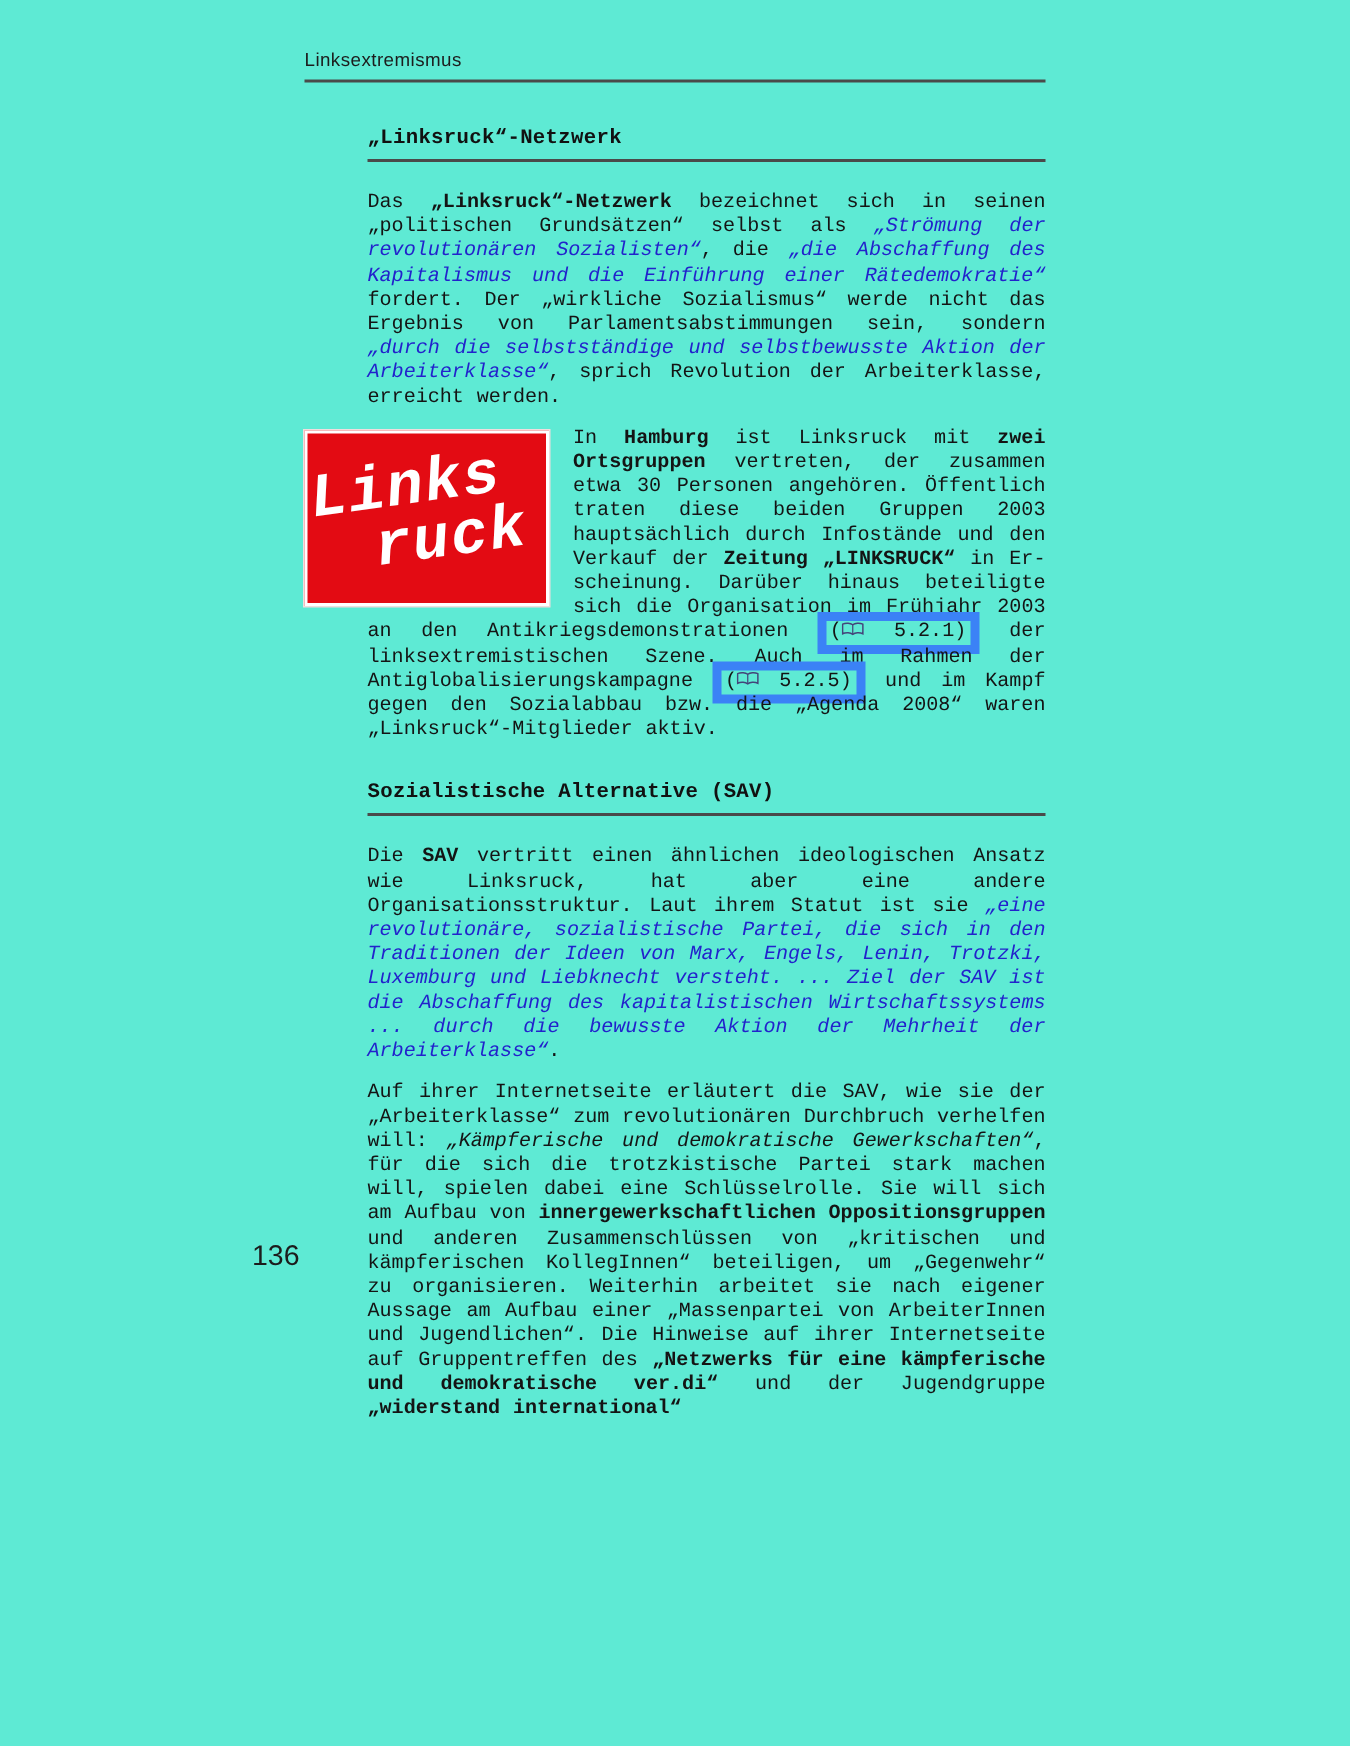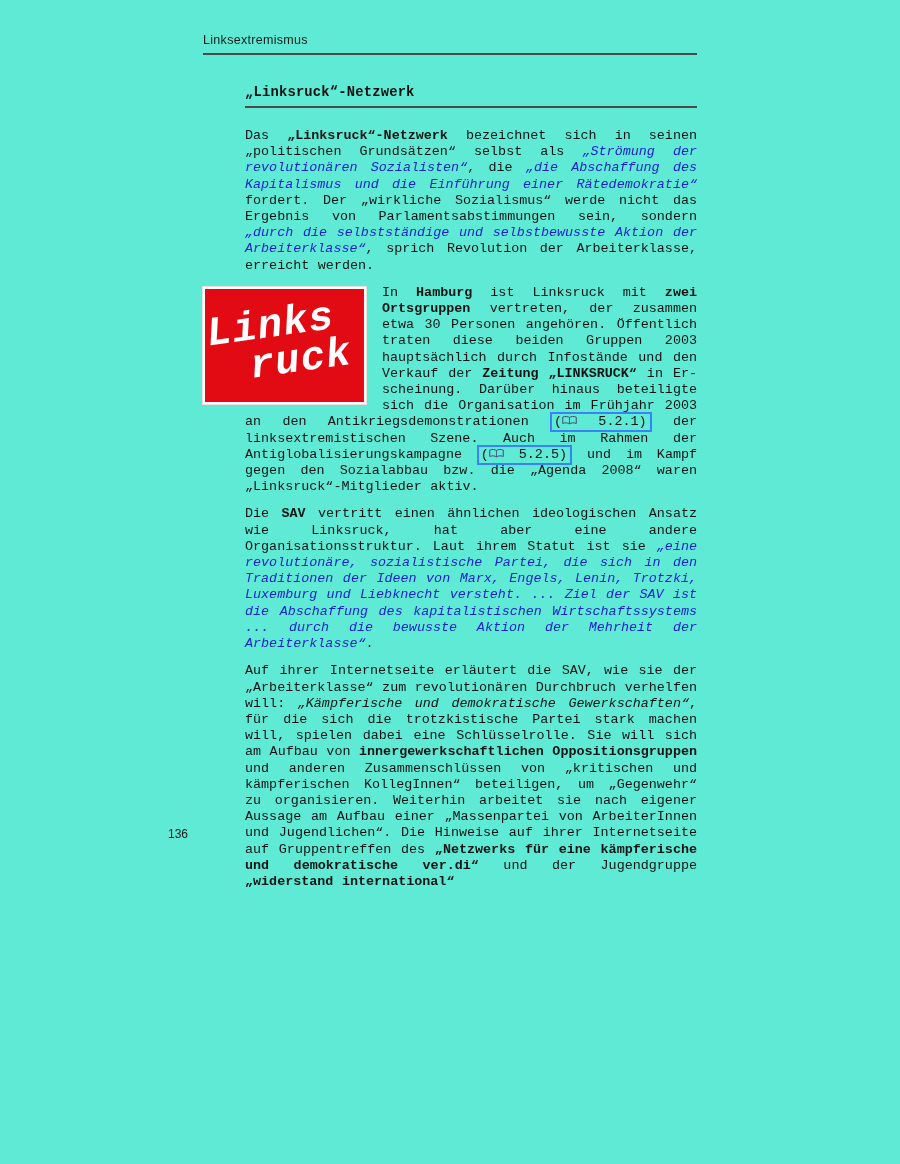--- a/index.html
+++ b/index.html
@@ -34,21 +34,21 @@
     margin:0 0 11px 0;
     hyphens:manual;
     word-spacing:0.5px;
   }
   .para::after{content:"";display:block;clear:both;}
   .seg{color:#141414;}
   .seg-bold{font-weight:bold;}
   .seg-blue{color:#2222cc;font-style:italic;}
   .seg-italic{font-style:italic;}
   .ref{
-    border:2px solid #3b82f6;
+    border:6px solid #3b82f6;
     padding:0 3px 1px 2px;
     white-space:nowrap;
     color:#141414;
   }
   .book-icon{
     width:15px;height:11px;
     vertical-align:-1px;
     display:inline-block;
   }
   .logo{
@@ -64,21 +64,21 @@
     transform:rotate(-8deg);
     color:#ffffff;
     font-weight:bold;font-style:italic;
     font-size:41px;line-height:0.93;
     display:block;margin-top:-4px;
   }
   .logo-line1{display:block;margin-left:-10px;letter-spacing:1px;}
   .logo-line2{display:block;margin-left:28px;letter-spacing:1px;}
   .page-number{
     position:absolute;left:168px;top:827px;
-    font-size:12px;color:#1c1c1c;
+    font-size:19px;color:#1c1c1c;
   }
 </style>
 </head>
 <body>
 
 <div class="page">
 
   <div class="running-header">
     <span>Linksextremismus</span>
   </div>
@@ -97,20 +97,21 @@
           </span>
         </span><span><span class="seg">In </span><span class="seg seg-bold">Hamburg</span><span class="seg"> ist Linksruck mit </span><span class="seg seg-bold">zwei Ortsgruppen</span><span class="seg"> vertreten, der zusammen etwa 30 Personen angehören. Öffentlich traten diese beiden Grup­pen 2003 hauptsächlich durch Infostände und den Verkauf der </span><span class="seg seg-bold">Zeitung „LINKSRUCK“</span><span class="seg"> in Er­scheinung. Darüber hinaus beteiligte sich die Organisation im Frühjahr 2003 an den Anti­kriegsdemonstrationen </span><span class="ref">(<svg class="book-icon" viewBox="0 0 20 14" xmlns="http://www.w3.org/2000/svg">
               <path d="M1 2.5C4 1 8 1.5 10 3c2-1.5 6-2 9-.5V11c-3-1.5-7-1-9 .5-2-1.5-6-2-9-.5z" fill="none" stroke="#44447a" stroke-width="1.3"></path>
               <path d="M10 3v8.5" fill="none" stroke="#44447a" stroke-width="1.1"></path>
             </svg>&nbsp;5.2.1)</span><span class="seg"> der linksext­remistischen Szene. Auch im Rahmen der Antiglobalisierungskam­pagne </span><span class="ref">(<svg class="book-icon" viewBox="0 0 20 14" xmlns="http://www.w3.org/2000/svg">
               <path d="M1 2.5C4 1 8 1.5 10 3c2-1.5 6-2 9-.5V11c-3-1.5-7-1-9 .5-2-1.5-6-2-9-.5z" fill="none" stroke="#44447a" stroke-width="1.3"></path>
               <path d="M10 3v8.5" fill="none" stroke="#44447a" stroke-width="1.1"></path>
             </svg>&nbsp;5.2.5)</span><span class="seg"> und im Kampf gegen den Sozialabbau bzw. die „Agenda 2008“ waren „Linksruck“-Mitglieder aktiv.</span></span>
     </p>
 
+    <h2 class="section-heading second">Sozialistische Alternative (SAV)</h2>
 
     <p class="para"><span class="seg">Die </span><span class="seg seg-bold">SAV</span><span class="seg"> vertritt einen ähnlichen ideologischen Ansatz wie Linksruck, hat aber eine andere Organisationsstruktur. Laut ihrem Statut ist sie </span><span class="seg seg-blue">„eine revolutionäre, sozialistische Partei, die sich in den Traditionen der Ideen von Marx, Engels, Lenin, Trotzki, Luxemburg und Lieb­knecht versteht. ... Ziel der SAV ist die Abschaffung des kapitalisti­schen Wirtschaftssystems ... durch die bewusste Aktion der Mehr­heit der Arbeiterklasse“</span><span class="seg">.</span></p>
 
     <p class="para"><span class="seg">Auf ihrer Internetseite erläutert die SAV, wie sie der „Arbeiterklasse“ zum revolutionären Durchbruch verhelfen will: </span><span class="seg seg-italic">„Kämpferische und demokratische Gewerkschaften“</span><span class="seg">, für die sich die trotzkistische Partei stark machen will, spielen dabei eine Schlüsselrolle. Sie will sich am Aufbau von </span><span class="seg seg-bold">innergewerkschaftlichen Oppositionsgruppen</span><span class="seg"> und ande­ren Zusammenschlüssen von „kritischen und kämpferischen Kolle­gInnen“ beteiligen, um „Gegenwehr“ zu organisieren. Weiterhin ar­beitet sie nach eigener Aussage am Aufbau einer „Massenpartei von ArbeiterInnen und Jugendlichen“. Die Hinweise auf ihrer Internetseite auf Gruppentreffen des </span><span class="seg seg-bold">„Netzwerks für eine kämpferische und de­mokratische ver.di“</span><span class="seg"> und der Jugendgruppe </span><span class="seg seg-bold">„widerstand international“</span></p>
 
   </div>
 
   <div class="page-number">136</div>
 
 </div>

